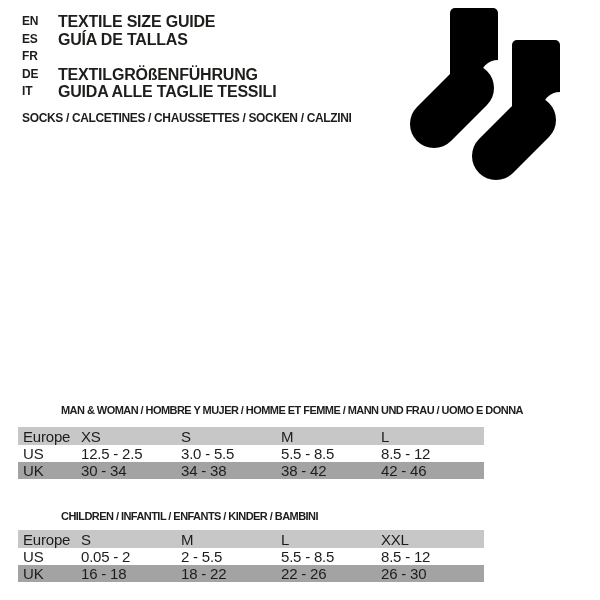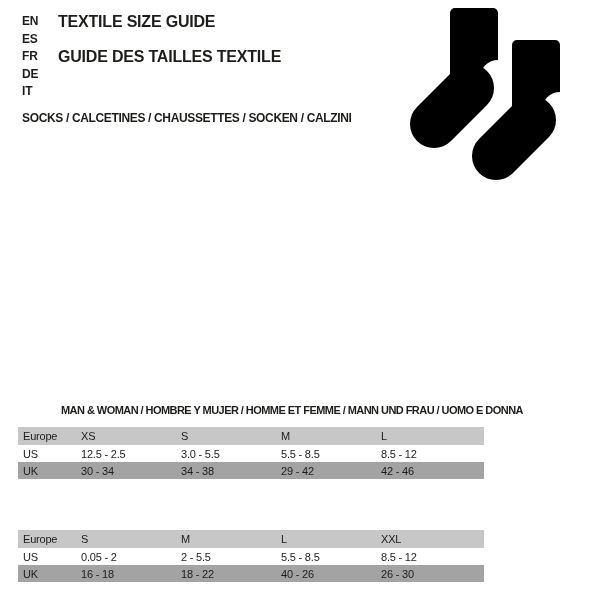--- a/index.html
+++ b/index.html
@@ -41,48 +41,50 @@
     white-space: nowrap;
     padding-left: 39px;
   }
   .title-1 { top: 404px; }
   .title-2 { top: 510px; }
 
   .size-table { position: absolute; left: 18px; width: 466px; }
   .table-1 { top: 427px; }
   .table-2 { top: 530px; }
 
-  .t-row { display: flex; align-items: center; height: 17px; font-size: 11px; }
+  .t-row { display: flex; align-items: center; height: 17px; font-size: 15px; }
   .t-head { background: #c7c7c7; height: 18px; }
   .t-alt  { background: #a3a3a3; }
   .t-row .c0 { flex: 0 0 58px; padding-left: 5px; text-align: left; letter-spacing: -0.2px; }
   .t-row .c  { flex: 0 0 100px; letter-spacing: -0.2px; }
 </style>
 </head>
 <body>
 
 <div class="stage">
 
   <div class="lang-block">
     <div class="lang-row">
       <span class="lang-code">EN</span>
       <span class="lang-label">TEXTILE SIZE GUIDE</span>
     </div>
     <div class="lang-row">
       <span class="lang-code">ES</span>
+      <span class="lang-label">GUÍA DE TALLAS</span>
     </div>
     <div class="lang-row">
       <span class="lang-code">FR</span>
-      <span class="lang-label">GUIDE DES TAILLES TEXTILE</span>
     </div>
     <div class="lang-row">
       <span class="lang-code">DE</span>
+      <span class="lang-label">TEXTILGRÖßENFÜHRUNG</span>
     </div>
     <div class="lang-row">
       <span class="lang-code">IT</span>
+      <span class="lang-label">GUIDA ALLE TAGLIE TESSILI</span>
     </div>
   </div>
 
   <div class="category-line">SOCKS / CALCETINES / CHAUSSETTES / SOCKEN / CALZINI</div>
 
   <svg class="socks-icon" width="155" height="175" viewBox="0 0 155 175" aria-hidden="true">
     <g transform="translate(42,2)">
       <rect x="0" y="0" width="48" height="80" rx="5" fill="#000000"></rect>
       <circle cx="48" cy="70" r="18" fill="#ffffff"></circle>
       <path d="M 20 80 L -16 116" stroke="#000000" stroke-width="48" stroke-linecap="round" fill="none"></path>
@@ -107,42 +109,43 @@
       <span class="c0">US</span>
       <span class="c">12.5 - 2.5</span>
       <span class="c">3.0 - 5.5</span>
       <span class="c">5.5 - 8.5</span>
       <span class="c">8.5 - 12</span>
     </div>
     <div class="t-row t-alt">
       <span class="c0">UK</span>
       <span class="c">30 - 34</span>
       <span class="c">34 - 38</span>
-      <span class="c">29 - 42</span>
+      <span class="c">38 - 42</span>
       <span class="c">42 - 46</span>
     </div>
   </div>
 
+  <div class="table-title title-2">CHILDREN / INFANTIL / ENFANTS / KINDER / BAMBINI</div>
   <div class="size-table table-2">
     <div class="t-row t-head">
       <span class="c0">Europe</span>
       <span class="c">S</span>
       <span class="c">M</span>
       <span class="c">L</span>
       <span class="c">XXL</span>
     </div>
     <div class="t-row">
       <span class="c0">US</span>
       <span class="c">0.05 - 2</span>
       <span class="c">2 - 5.5</span>
       <span class="c">5.5 - 8.5</span>
       <span class="c">8.5 - 12</span>
     </div>
     <div class="t-row t-alt">
       <span class="c0">UK</span>
       <span class="c">16 - 18</span>
       <span class="c">18 - 22</span>
-      <span class="c">40 - 26</span>
+      <span class="c">22 - 26</span>
       <span class="c">26 - 30</span>
     </div>
   </div>
 
 </div>
 
 </body></html>

